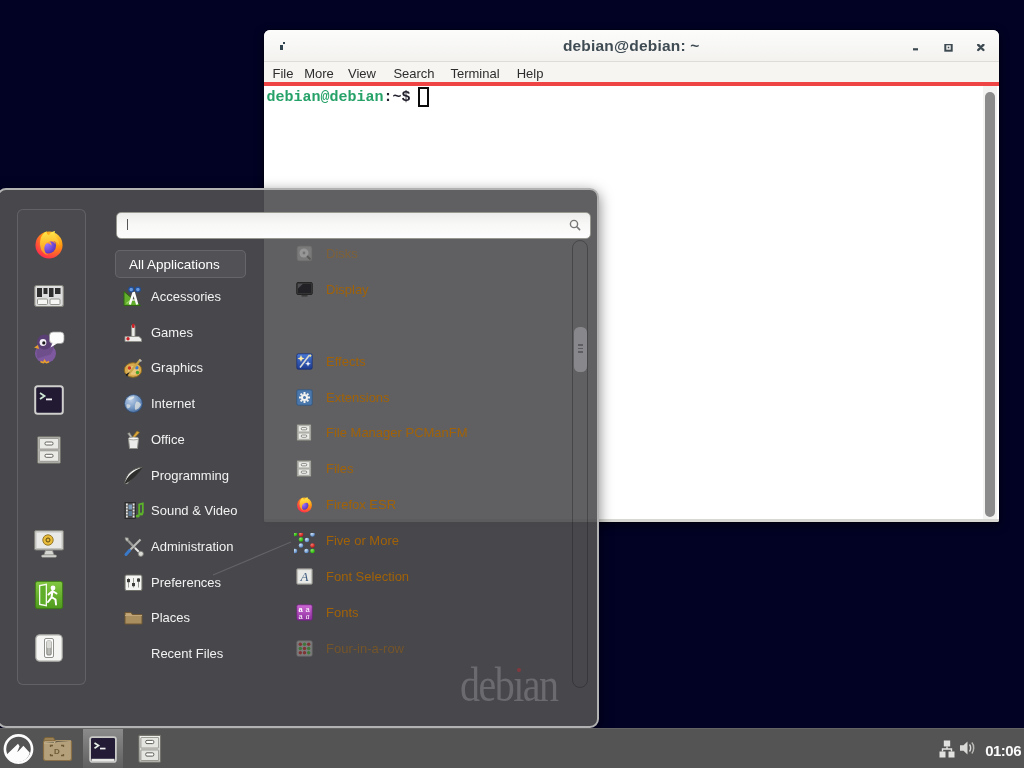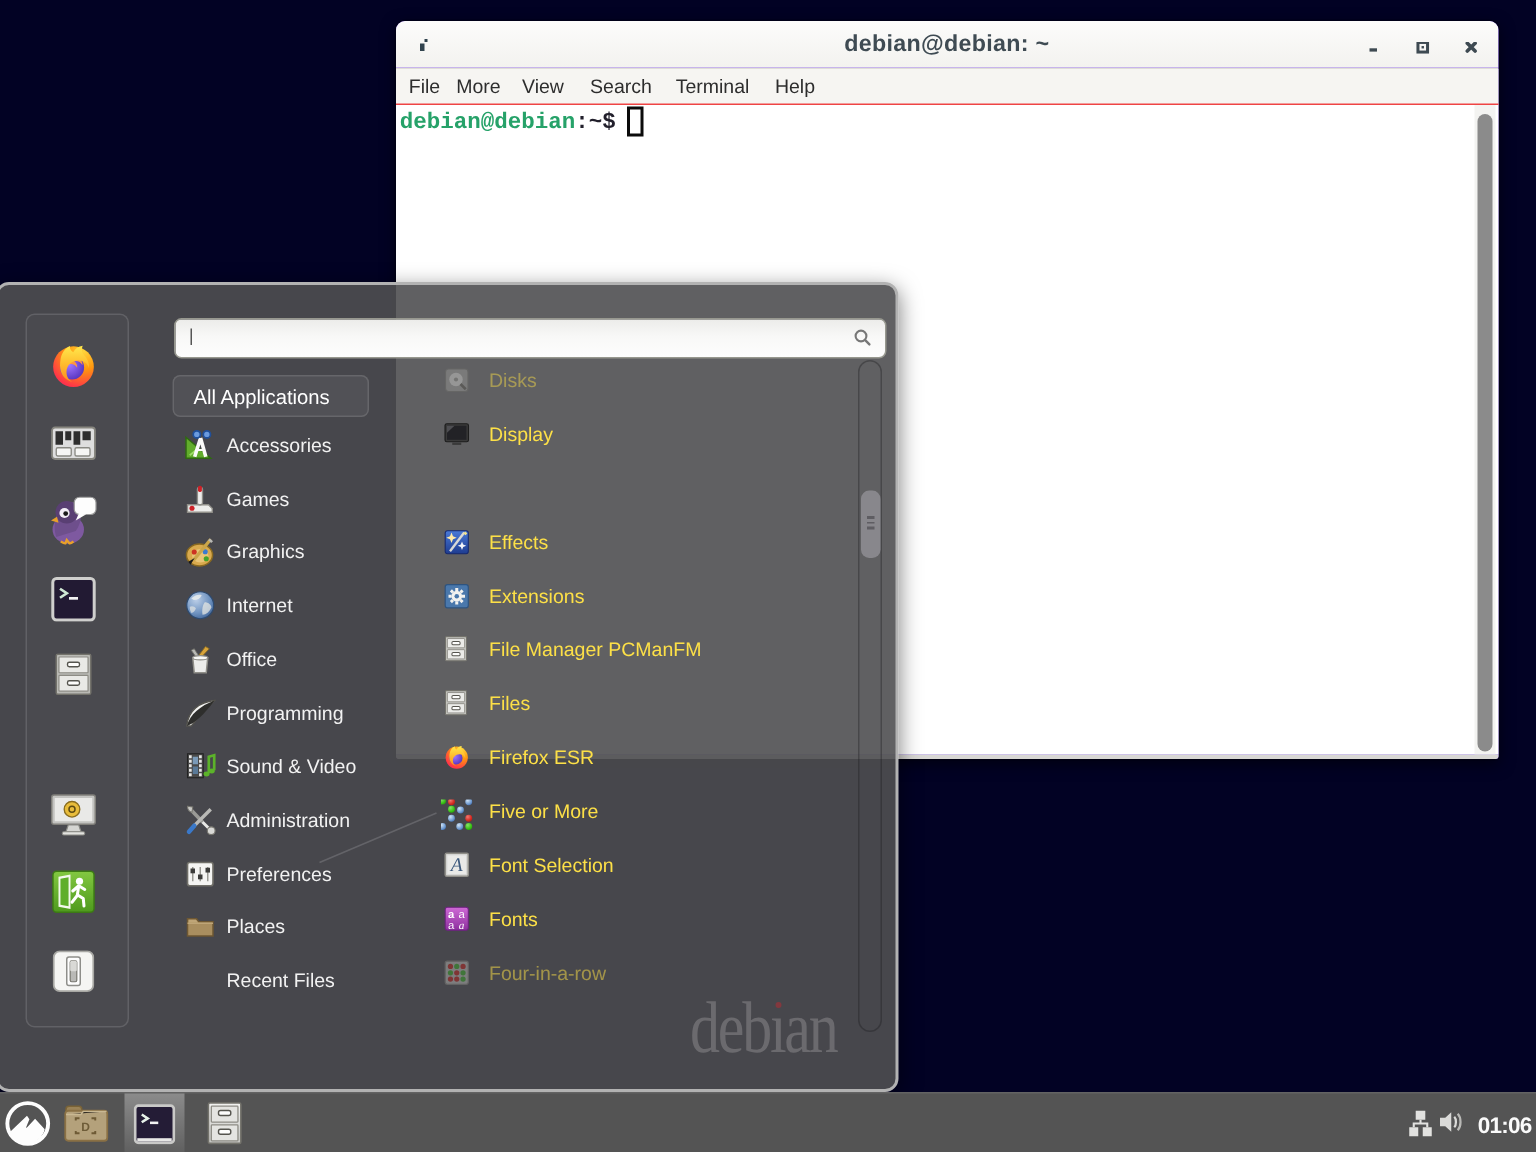--- a/index.html
+++ b/index.html
@@ -1,26 +1,26 @@
 <!DOCTYPE html>
 <html><head>
 <meta charset="utf-8">
 <style>
 html,body{margin:0;padding:0;width:1024px;height:768px;overflow:hidden;}
 body{background:#020224;font-family:"Liberation Sans",sans-serif;position:relative;}
 .abs{position:absolute;}
 
-#term{left:264px;top:14px;width:734.5px;height:492px;background:#8b5cf6;
+#term{left:264px;top:30px;width:734.5px;height:492px;background:#e5e5e5;
   border-radius:6px 6px 2px 2px;box-shadow:0 3px 10px rgba(0,0,0,0.55), 0 0 0 1px rgba(0,0,0,0.18);}
 #titlebar{left:0;top:0;width:100%;height:32px;border-radius:6px 6px 0 0;
   background:linear-gradient(#fcfcfb,#f3f2ef);border-bottom:1px solid #dedcd8;box-sizing:border-box;}
 #title{width:100%;text-align:center;font-weight:bold;font-size:15.5px;letter-spacing:0.2px;color:#3f4b53;top:6.5px;left:0;}
 #winicon1{left:15.7px;top:14.8px;width:3.4px;height:5.2px;background:#31434e;}
 #winicon2{left:19.4px;top:12.3px;width:1.6px;height:2.2px;background:#31434e;}
-#menubar{left:0;top:32px;width:100%;height:23.5px;background:#f6f5f2;border-bottom:1px solid #ef4444;box-sizing:border-box;}
+#menubar{left:0;top:32px;width:100%;height:23.5px;background:#f6f5f2;border-bottom:4px solid #ef4444;box-sizing:border-box;}
 .mi{top:3.5px;font-size:13px;color:#2d2d2d;transform:translateX(-50%);}
 #content{left:0;top:55.5px;width:100%;height:433.5px;background:#fff;}
 #prompt{left:2.5px;top:3.5px;font-family:"Liberation Mono",monospace;font-size:15px;font-weight:bold;white-space:pre;}
 #prompt .g{color:#26a269;}
 #prompt .d{color:#22202c;}
 #cursor{left:153.5px;top:1.8px;width:7.5px;height:16px;border:2px solid #0b0b0b;background:#fff;}
 #tscroll-track{right:1.5px;top:0px;width:14px;height:433px;background:#f3f3f1;}
 #tscroll{right:3.5px;top:6px;width:10px;height:425px;background:#8b8b8b;border-radius:5px;}
 #termbottom{left:0;top:489px;width:100%;height:3px;background:#d8d7d4;border-radius:0 0 2px 2px;}
 
@@ -32,21 +32,21 @@
 
 #search{left:119px;top:23.5px;width:475px;height:27px;border:1px solid #97988f;border-radius:5px;box-sizing:border-box;
   background:linear-gradient(#ececea,#f8f8f7 45%,#fdfdfd);}
 #scursor{left:10px;top:6px;width:1px;height:11px;background:#555;}
 #mag{right:8px;top:5px;}
 
 #allapps{left:118px;top:61.5px;width:131px;height:28px;border:1px solid rgba(255,255,255,0.12);border-radius:5px;
   background:rgba(255,255,255,0.06);color:#fff;font-size:13.5px;line-height:27px;padding-left:13px;box-sizing:border-box;}
 .cat{left:126px;height:24px;display:flex;align-items:center;font-size:13px;color:#f2f2f2;}
 .cat .ci{width:21px;height:21px;margin-right:7px;position:relative;flex:none;}
-.app{left:299px;height:24px;display:flex;align-items:center;font-size:13px;color:#fde047;}
+.app{left:299px;height:24px;display:flex;align-items:center;font-size:13px;color:#a16207;}
 .app .ai{width:17px;height:17px;margin-right:13px;position:relative;flex:none;}
 
 #mtrough{left:575px;top:51.5px;width:16px;height:448px;border:1px solid rgba(25,25,28,0.35);border-radius:8px;box-sizing:border-box;}
 #mthumb{left:576.5px;top:139px;width:13px;height:45px;background:#88878c;border-radius:5.5px;}
 #mthumb i{display:block;width:5px;height:1.5px;background:#5e5d62;margin:2px auto 0;}
 #mthumb i:first-child{margin-top:17px;}
 
 #wm{left:463px;top:472.5px;font-family:"Liberation Serif",serif;font-size:40px;color:#6b6a6e;letter-spacing:-1.5px;line-height:1;transform:scaleY(1.22);transform-origin:0 0;}
 #wmdot{left:519.5px;top:479.5px;width:4.8px;height:4.8px;border-radius:50%;background:#83383e;}
 #streak{left:216px;top:353px;width:78px;height:36px;overflow:visible;}

